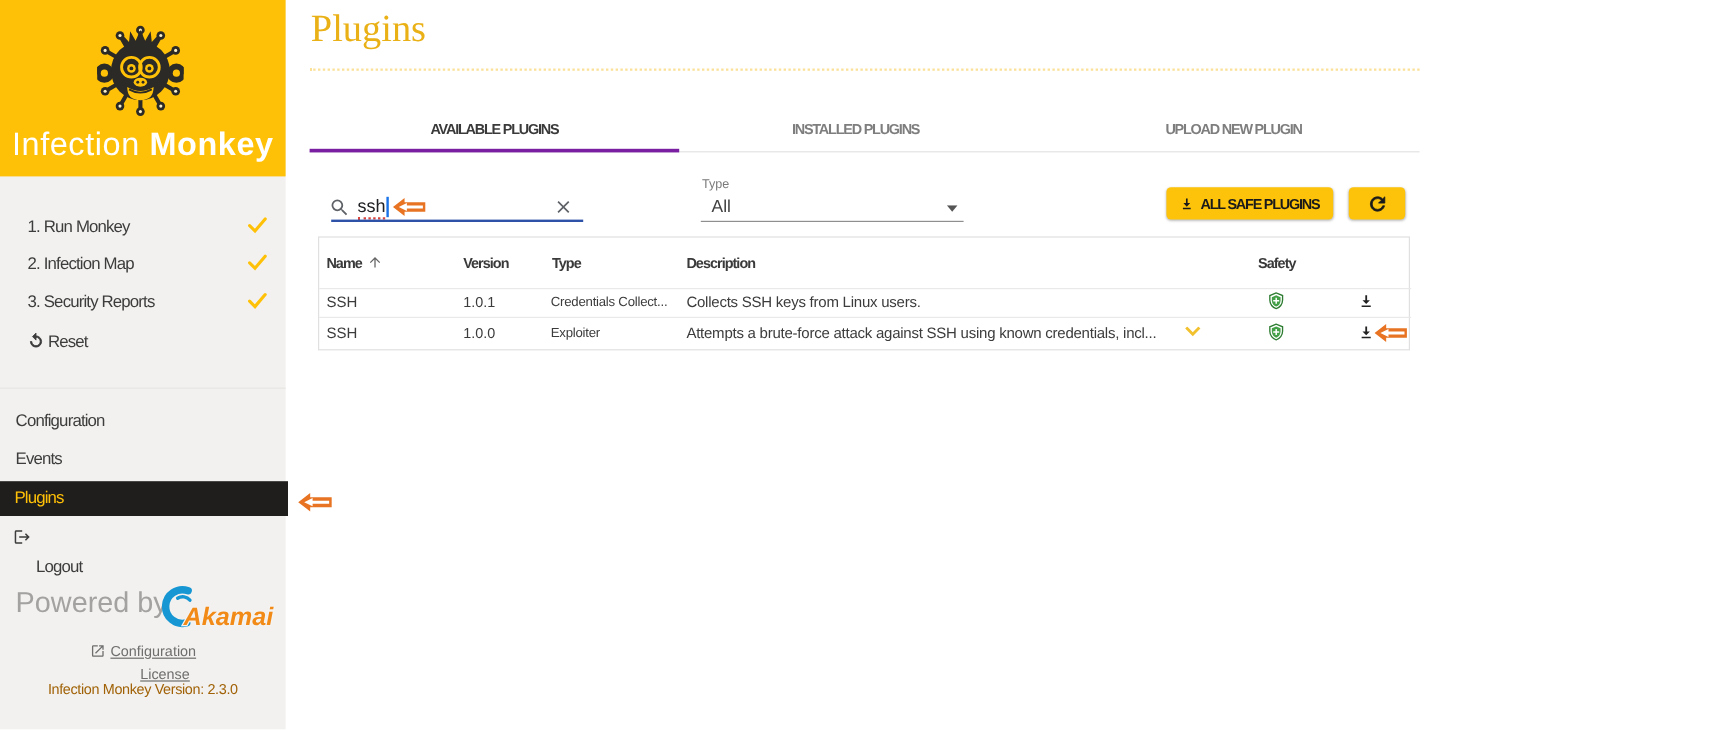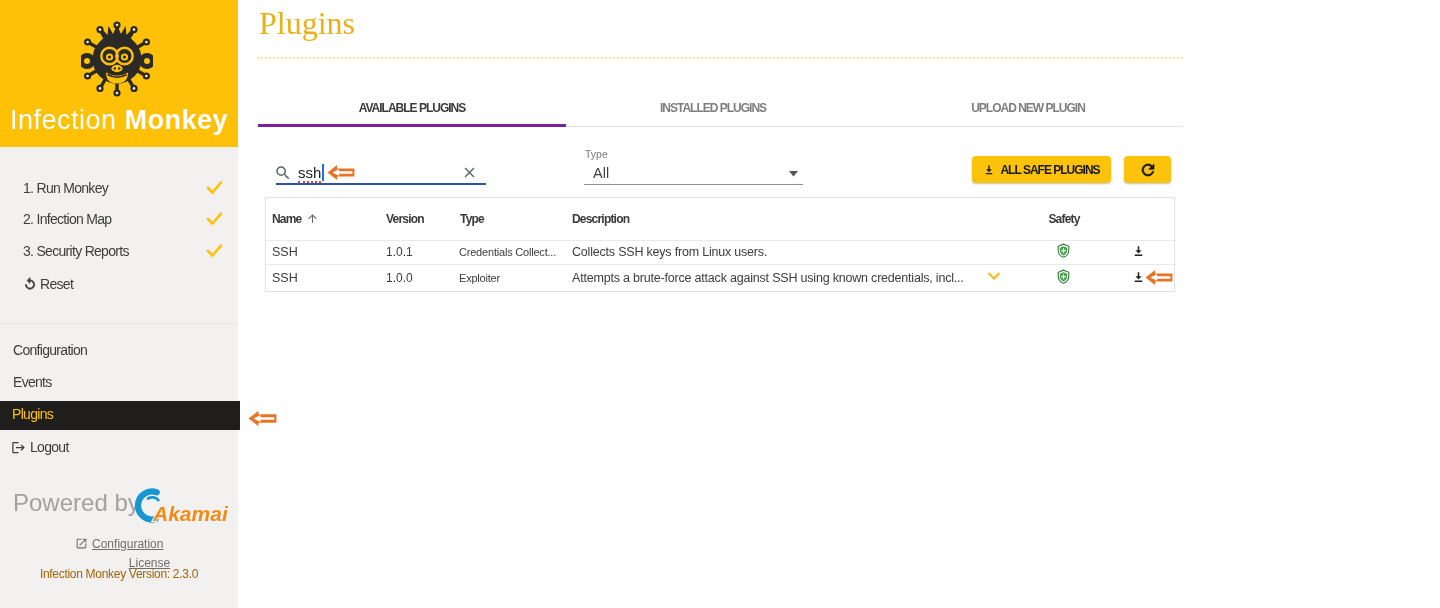--- a/index.html
+++ b/index.html
@@ -139,35 +139,35 @@
     <div class="abs menu1" style="left:13px; top:374px;">Events</div>
   </div>
 
   <div id="activerow"></div>
   <div id="plugins-item">Plugins</div>
 
   <div class="abs" style="left:0; top:0; width:0; height:0;"></div>
   <svg class="abs" style="left:11px; top:440px;" width="15" height="15" viewBox="0 0 24 24">
       <path fill="#3d3d3d" d="M17 7l-1.41 1.41L18.17 11H8v2h10.17l-2.58 2.58L17 17l5-5zM4 5h8V3H4c-1.1 0-2 .9-2 2v14c0 1.1.9 2 2 2h8v-2H4V5z"></path>
     </svg>
-  <div class="abs menu1" style="left:30px; top:439px;">Logout</div>
+  <div class="abs menu1" style="left:30px; top:464px;">Logout</div>
 
   <div class="abs" style="left:13px; top:489px; font-size:24px; color:#a3a2a1;">Powered by</div>
   <svg class="abs" style="left:134px; top:485px;" width="98" height="44" viewBox="0 0 98 44">
     <path d="M22.8 7.3 A 14 14 0 1 0 21.6 34" fill="none" stroke="#1697d4" stroke-width="6.2" stroke-linecap="round"></path>
     <path d="M14 13.5 A 8 8 0 0 1 24.3 15.1" fill="none" stroke="#1697d4" stroke-width="2.8" stroke-linecap="round"></path>
     <text x="19" y="36" font-family="Liberation Sans, sans-serif" font-style="italic" font-weight="bold" font-size="21" fill="#f28a17" stroke="#f4f3f2" stroke-width="2" paint-order="stroke">Akamai</text>
   </svg>
   <div class="abs" style="left:0; top:534px; width:238px; text-align:center;">
     <svg style="vertical-align:-2px;" width="13" height="13" viewBox="0 0 24 24">
         <path fill="#6e6e6e" d="M19 19H5V5h7V3H5c-1.11 0-2 .9-2 2v14c0 1.1.89 2 2 2h14c1.1 0 2-.9 2-2v-7h-2v7zM14 3v2h3.59l-9.83 9.83 1.41 1.41L19 6.41V10h2V3h-7z"></path>
       </svg>
     <span class="footlink">Configuration</span>
   </div>
-  <div class="abs" style="left:12px; top:553px; width:238px; text-align:center;padding-left:37px;"><span class="footlink">License</span></div>
+  <div class="abs" style="left:0; top:553px; width:238px; text-align:center;padding-left:37px;"><span class="footlink">License</span></div>
   <div class="abs" style="left:0; top:567px; width:238px; text-align:center; font-size:12px; letter-spacing:-0.3px; color:#a16207;">Infection Monkey Version: 2.3.0</div>
 
   <svg class="abs" style="left:248px; top:410px;" width="29" height="17" viewBox="0 0 29 17">
     <path d="M0.5 8.5 L10.5 0.8 L10.5 4.3 L28.4 4.3 L28.4 12.7 L10.5 12.7 L10.5 16.2 Z" fill="#e87423"></path>
     <path d="M5.5 8.5 L12.5 5.1 L12.5 7.2 L26.3 7.2 L26.3 9.8 L12.5 9.8 L12.5 11.9 Z" fill="#fff"></path>
   </svg>
 
   <h1 id="title">Plugins</h1>
   <div id="dotline"></div>
 

